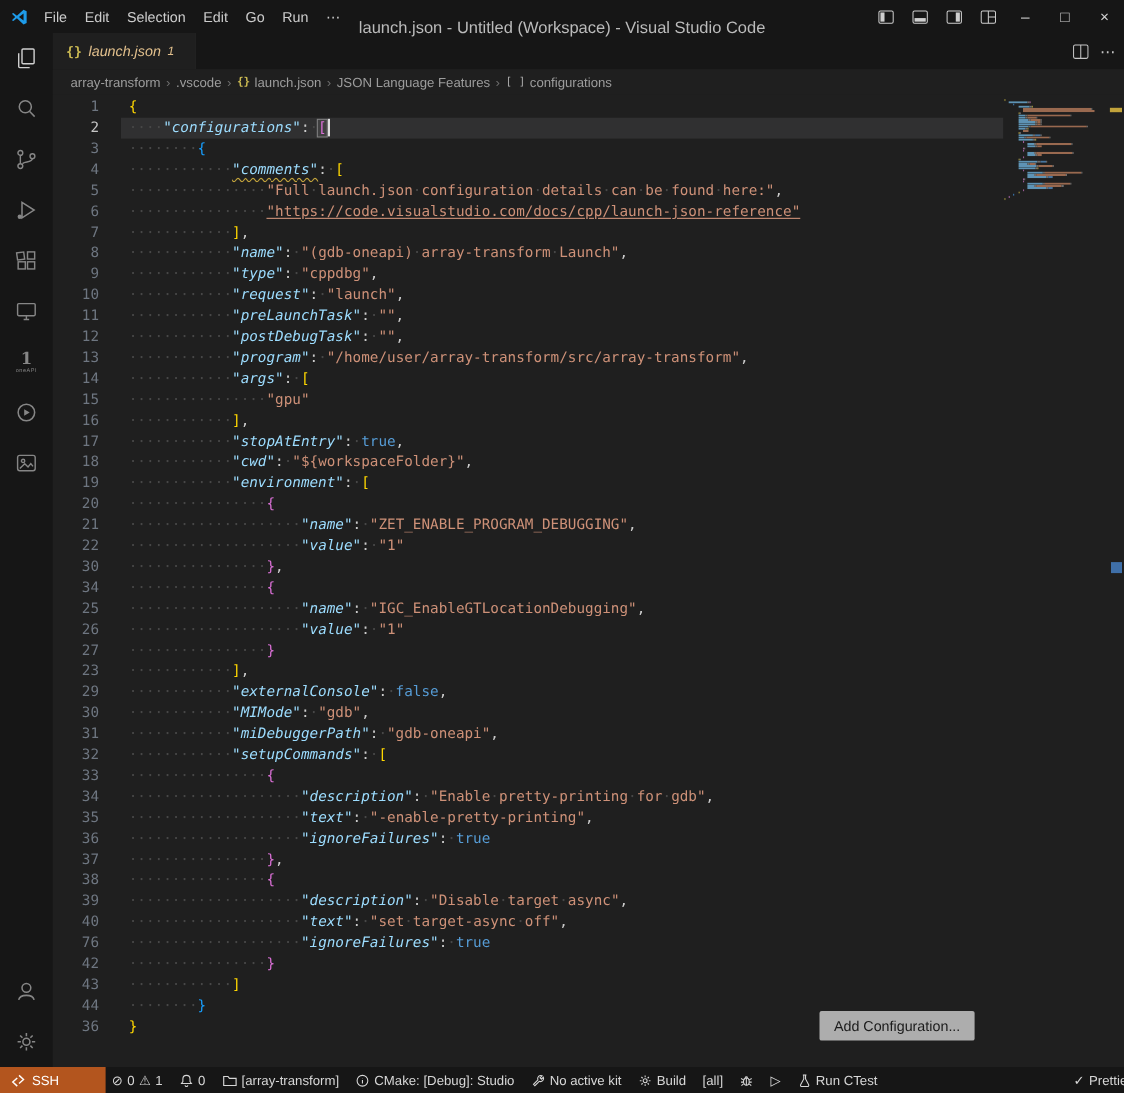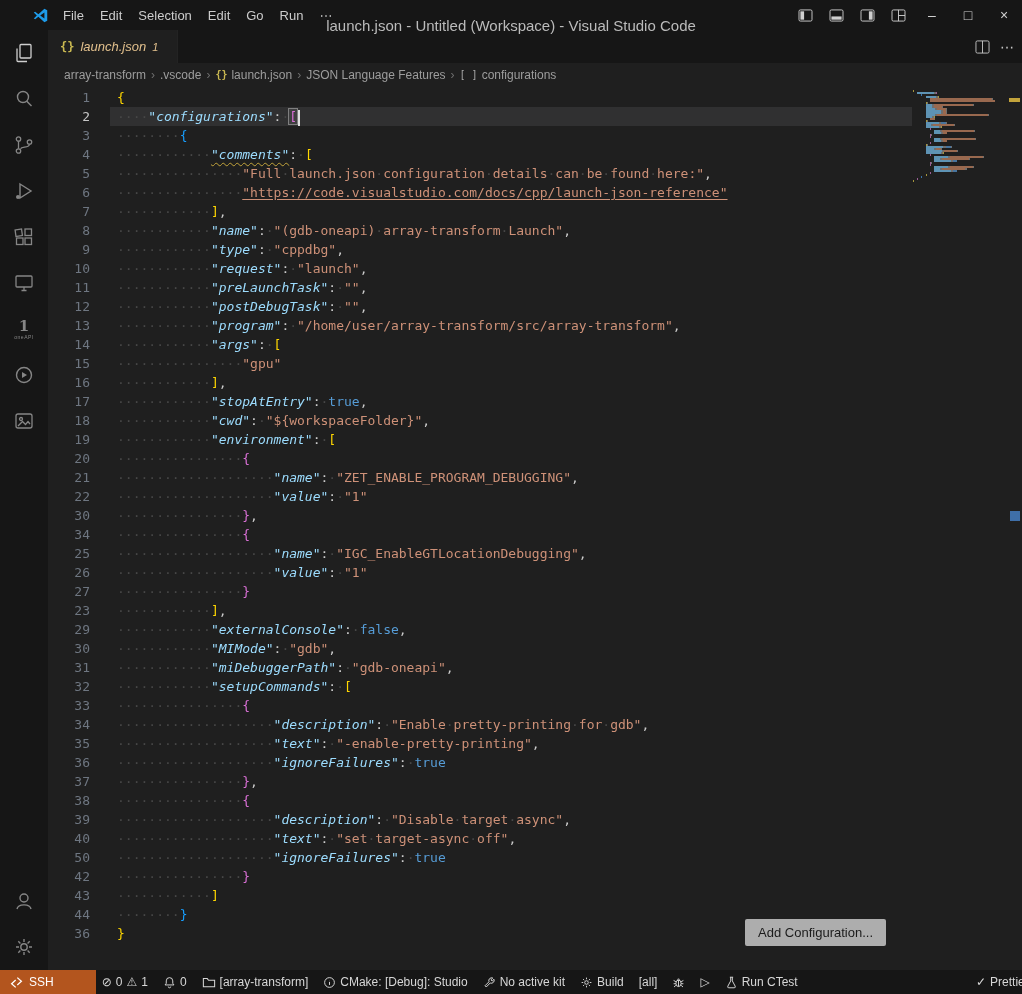--- a/index.html
+++ b/index.html
@@ -2,21 +2,21 @@
 <html><head>
 <meta charset="utf-8">
 <style>
   * { margin:0; padding:0; box-sizing:border-box; }
   html,body { width:1022px; height:994px; overflow:hidden; background:#1f1f1f; }
   body { font-family:"Liberation Sans", sans-serif; color:#cccccc; }
   .app { width:1022px; height:994px; display:flex; flex-direction:column; }
 
   
   .titlebar { height:30px; background:#161616; display:flex; align-items:center; position:relative; flex:none; }
-  .tb-left { display:flex; align-items:center; padding-left:9px; z-index:2;margin-left:23px; }
+  .tb-left { display:flex; align-items:center; padding-left:9px; z-index:2; }
   .logo { display:flex; align-items:center; margin-right:6px; }
   .menu-item { padding:0 8px; font-size:13px; color:#cccccc; cursor:default; }
   .tb-title { position:absolute; left:0; right:0; text-align:center; font-size:15px; color:#bbbbbb; pointer-events:none;margin-top:20px; }
   .tb-right { margin-left:auto; display:flex; align-items:center; z-index:2; }
   .layout-btn { padding:0 8px; display:flex; align-items:center; }
   .win-btn { width:36px; text-align:center; font-size:14px; color:#d0d0d0; line-height:30px; }
 
   
   .body { flex:1; display:flex; min-height:0; }
   .activitybar { width:48px; background:#161616; display:flex; flex-direction:column; align-items:center; flex:none; }
@@ -442,21 +442,21 @@
             </div>
             <div class="line">
               <span class="ln">39</span>
               <span class="codeline"><span class="ws"><span class="dot">·</span><span class="dot">·</span><span class="dot">·</span><span class="dot">·</span><span class="dot">·</span><span class="dot">·</span><span class="dot">·</span><span class="dot">·</span><span class="dot">·</span><span class="dot">·</span><span class="dot">·</span><span class="dot">·</span><span class="dot">·</span><span class="dot">·</span><span class="dot">·</span><span class="dot">·</span><span class="dot">·</span><span class="dot">·</span><span class="dot">·</span><span class="dot">·</span></span><span class="key">"description"</span><span class="pun">:<span class="dot">·</span></span><span class="str">"Disable<span class="dot">·</span>target<span class="dot">·</span>async"</span><span class="pun">,</span></span>
             </div>
             <div class="line">
               <span class="ln">40</span>
               <span class="codeline"><span class="ws"><span class="dot">·</span><span class="dot">·</span><span class="dot">·</span><span class="dot">·</span><span class="dot">·</span><span class="dot">·</span><span class="dot">·</span><span class="dot">·</span><span class="dot">·</span><span class="dot">·</span><span class="dot">·</span><span class="dot">·</span><span class="dot">·</span><span class="dot">·</span><span class="dot">·</span><span class="dot">·</span><span class="dot">·</span><span class="dot">·</span><span class="dot">·</span><span class="dot">·</span></span><span class="key">"text"</span><span class="pun">:<span class="dot">·</span></span><span class="str">"set<span class="dot">·</span>target-async<span class="dot">·</span>off"</span><span class="pun">,</span></span>
             </div>
             <div class="line">
-              <span class="ln">50</span>
+              <span class="ln">76</span>
               <span class="codeline"><span class="ws"><span class="dot">·</span><span class="dot">·</span><span class="dot">·</span><span class="dot">·</span><span class="dot">·</span><span class="dot">·</span><span class="dot">·</span><span class="dot">·</span><span class="dot">·</span><span class="dot">·</span><span class="dot">·</span><span class="dot">·</span><span class="dot">·</span><span class="dot">·</span><span class="dot">·</span><span class="dot">·</span><span class="dot">·</span><span class="dot">·</span><span class="dot">·</span><span class="dot">·</span></span><span class="key">"ignoreFailures"</span><span class="pun">:<span class="dot">·</span></span><span class="kw">true</span></span>
             </div>
             <div class="line">
               <span class="ln">42</span>
               <span class="codeline"><span class="ws"><span class="dot">·</span><span class="dot">·</span><span class="dot">·</span><span class="dot">·</span><span class="dot">·</span><span class="dot">·</span><span class="dot">·</span><span class="dot">·</span><span class="dot">·</span><span class="dot">·</span><span class="dot">·</span><span class="dot">·</span><span class="dot">·</span><span class="dot">·</span><span class="dot">·</span><span class="dot">·</span></span><span class="b2">}</span></span>
             </div>
             <div class="line">
               <span class="ln">43</span>
               <span class="codeline"><span class="ws"><span class="dot">·</span><span class="dot">·</span><span class="dot">·</span><span class="dot">·</span><span class="dot">·</span><span class="dot">·</span><span class="dot">·</span><span class="dot">·</span><span class="dot">·</span><span class="dot">·</span><span class="dot">·</span><span class="dot">·</span></span><span class="b1">]</span></span>
             </div>

